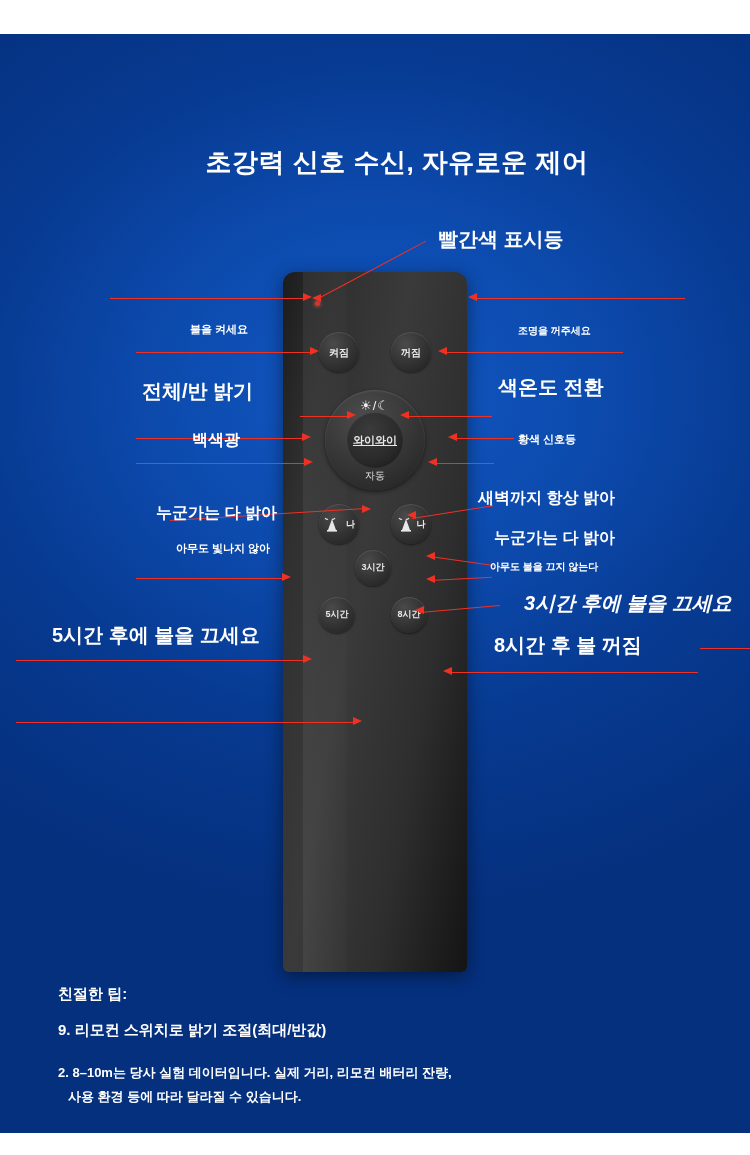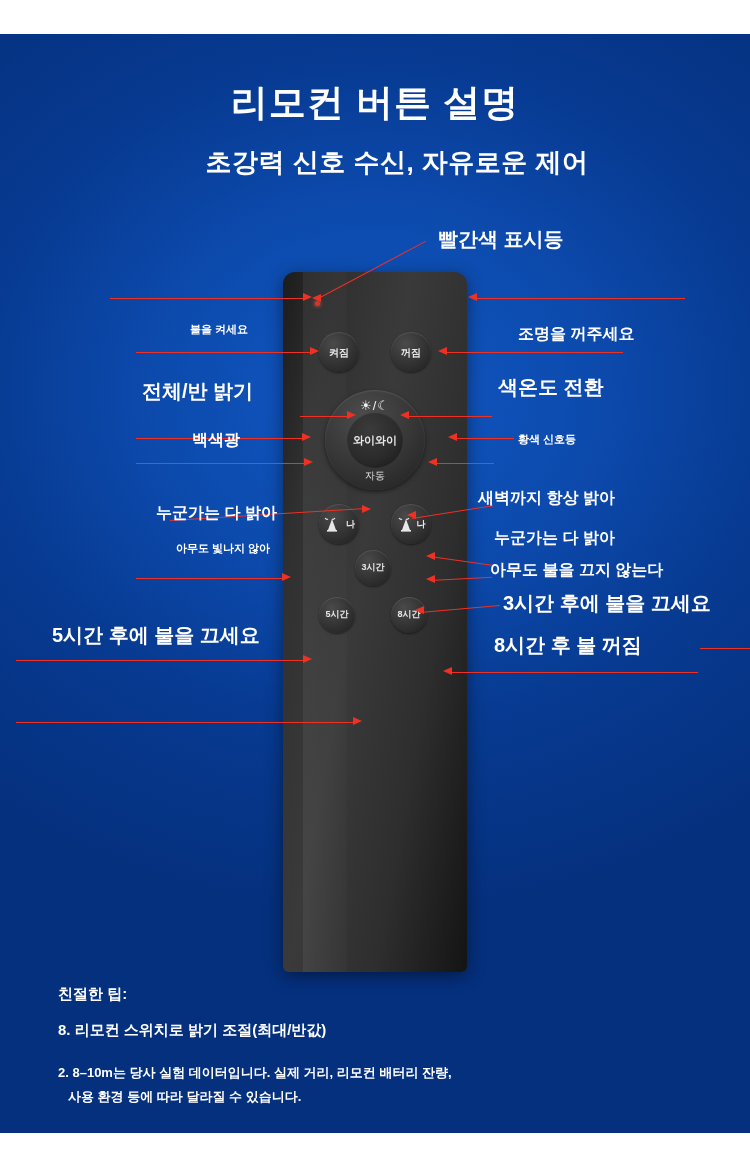--- a/index.html
+++ b/index.html
@@ -111,20 +111,21 @@
     position: absolute;
     left: 22px; top: 22px;
     width: 56px; height: 56px;
     border-radius: 50%;
     background: radial-gradient(circle at 40% 32%, #3b3b3b 0%, #2a2a2a 60%, #161616 100%);
     color: #e8e8e8;
     font-size: 11px;
     font-weight: bold;
     display: flex; align-items: center; justify-content: center;
     box-shadow: inset 0 1px 1px rgba(255,255,255,0.10);
+    text-decoration: underline;
   }
   .dpad-top {
     position: absolute;
     left: 0; top: 8px;
     width: 100px;
     text-align: center;
     color: #f0f0f0;
     font-size: 13px;
     letter-spacing: 1px;
   }
@@ -150,21 +151,21 @@
   
   .lbl {
     position: absolute;
     color: #ffffff;
     font-weight: bold;
     white-space: nowrap;
   }
   .lbl.big { font-size: 20px; }
   .lbl.mid { font-size: 16px; }
   .lbl.small { font-size: 11px; }
-  .lbl.tiny { font-size: 16px; }
+  .lbl.tiny { font-size: 10px; }
 
   
   .arrow-line {
     position: absolute;
     height: 0;
     border-top: 1.4px solid #ef3124;
     transform-origin: 0 0;
   }
   .arrow-head {
     position: absolute;
@@ -187,21 +188,20 @@
   .tips .t2 { font-size: 13px; font-weight: bold; line-height: 1.85; }
 </style>
 </head>
 <body>
 
 <div id="stage">
 
   <div class="topbar"></div>
   <div class="botbar"></div>
 
-  <div class="title">리모컨 버튼 설명</div>
   <div class="subtitle">초강력 신호 수신, 자유로운 제어</div>
 
   <div class="remote">
     <div class="remote-sheen"></div>
     <div class="led"></div>
 
     <div class="btn r20" style="left:36px; top:60px;">켜짐</div>
     <div class="btn r20" style="left:108px; top:60px;">꺼짐</div>
 
     <div class="dpad">
@@ -308,26 +308,26 @@
   <div class="lbl mid" style="left:192px; top:430px;">백색광</div>
   <div class="lbl small" style="left:518px; top:432px;">황색 신호등</div>
 
   <div class="lbl mid" style="left:156px; top:503px;">누군가는 다 밝아</div>
   <div class="lbl mid" style="left:478px; top:488px;">새벽까지 항상 밝아</div>
 
   <div class="lbl small" style="left:152px; top:541px;margin-left:24px;">아무도 빛나지 않아</div>
   <div class="lbl mid" style="left:494px; top:528px;">누군가는 다 밝아</div>
   <div class="lbl tiny" style="left:490px; top:560px;">아무도 불을 끄지 않는다</div>
 
-  <div class="lbl big" style="left:503px; top:590px;">3시간 후에 불을 끄세요</div>
+  <div class="lbl big" style="left:524px; top:590px;font-style:italic;">3시간 후에 불을 끄세요</div>
   <div class="lbl big" style="left:52px; top:622px;">5시간 후에 불을 끄세요</div>
   <div class="lbl big" style="left:494px; top:632px;">8시간 후 불 꺼짐</div>
 
   <div class="tips">
     <div class="t-head">친절한 팁:</div>
-    <div class="t1">8. 리모컨 스위치로 밝기 조절(최대/반값)</div>
+    <div class="t1">9. 리모컨 스위치로 밝기 조절(최대/반값)</div>
     <div class="t2">
       <div>2. 8–10m는 당사 실험 데이터입니다. 실제 거리, 리모컨 배터리 잔량,</div>
       <div style="padding-left:10px;">사용 환경 등에 따라 달라질 수 있습니다.</div>
     </div>
   </div>
 
 </div>
 
 </body></html>

